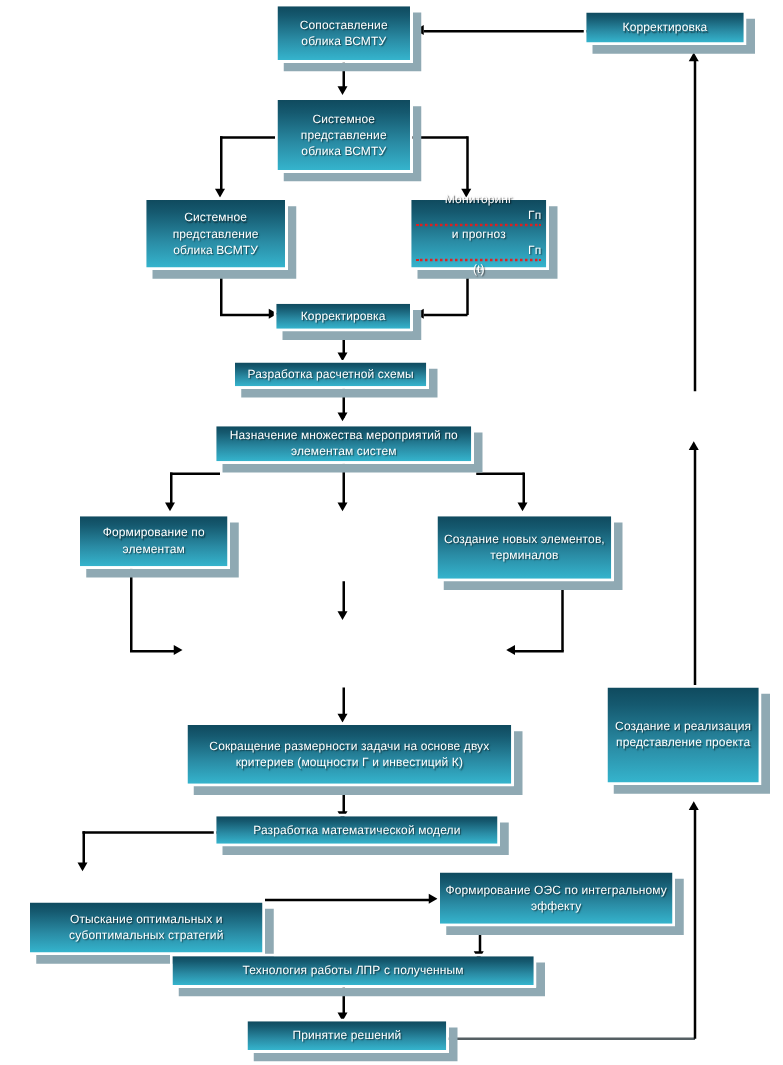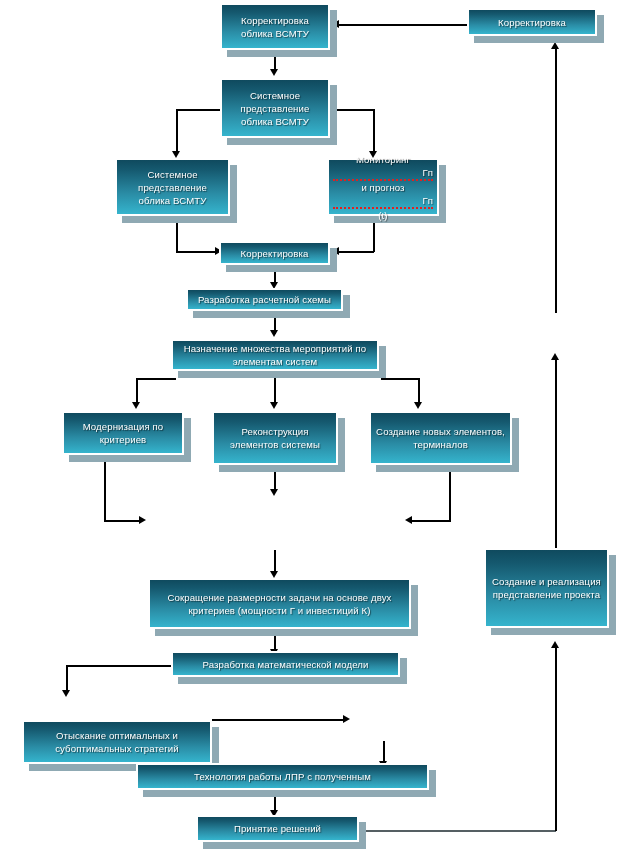--- a/index.html
+++ b/index.html
@@ -154,21 +154,21 @@
   <div class="ln v" style="left:555px;top:646px;height:185px;"></div>
   <div class="ah up" style="left:551px;top:641px;"></div>
 
   <div class="ln v" style="left:555px;top:358px;height:190px;"></div>
   <div class="ah up" style="left:551px;top:353px;"></div>
 
   <div class="ln v" style="left:555px;top:47px;height:266px;"></div>
   <div class="ah up" style="left:551px;top:42px;"></div>
 
   <div class="node" style="left:220px;top:3px;width:110px;height:47px;">
-    <span>Корректировка облика ВСМТУ</span>
+    <span>Сопоставление облика ВСМТУ</span>
   </div>
 
   <div class="node" style="left:467px;top:8px;width:130px;height:28px;">
     <span>Корректировка</span>
   </div>
 
   <div class="node" style="left:220px;top:78px;width:110px;height:60px;">
     <span>Системное представление облика ВСМТУ</span>
   </div>
 
@@ -193,48 +193,48 @@
   <div class="node" style="left:186px;top:288px;width:157px;height:23px;">
     <span>Разработка расчетной схемы</span>
   </div>
 
   <div class="node" style="left:171px;top:339px;width:208px;height:32px;">
     <span>Назначение множества мероприятий по элементам систем</span>
   </div>
 
 
   <div class="node" style="left:62px;top:411px;width:122px;height:44px;">
-    <span>Модернизация по критериев</span>
-  </div>
-
-  <div class="node" style="left:212px;top:411px;width:126px;height:54px;">
-    <span>Реконструкция элементов системы</span>
-  </div>
-
-  <div class="node" style="left:369px;top:411px;width:143px;height:54px;">
+    <span>Формирование по элементам</span>
+  </div>
+
+
+  <div class="node" style="left:348px;top:411px;width:143px;height:54px;">
     <span>Создание новых элементов, терминалов</span>
   </div>
 
 
   <div class="node" style="left:484px;top:548px;width:125px;height:80px;">
     <span>Создание и реализация представление проекта</span>
   </div>
 
   <div class="node" style="left:148px;top:578px;width:263px;height:51px;">
     <span>Сокращение размерности задачи на основе двух критериев (мощности Г и инвестиций К)</span>
   </div>
 
   <div class="node" style="left:171px;top:651px;width:229px;height:26px;">
     <span>Разработка математической модели</span>
   </div>
 
   <div class="node" style="left:22px;top:720px;width:190px;height:44px;">
     <span>Отыскание оптимальных и субоптимальных стратегий</span>
   </div>
 
+  <div class="node" style="left:350px;top:696px;width:190px;height:45px;">
+    <span>Формирование ОЭС по интегральному эффекту</span>
+  </div>
 
   <div class="node" style="left:136px;top:763px;width:293px;height:27px;">
     <span>Технология работы ЛПР с полученным</span>
   </div>
 
   <div class="node" style="left:196px;top:815px;width:163px;height:27px;">
     <span>Принятие решений</span>
   </div>
 
 </div>

